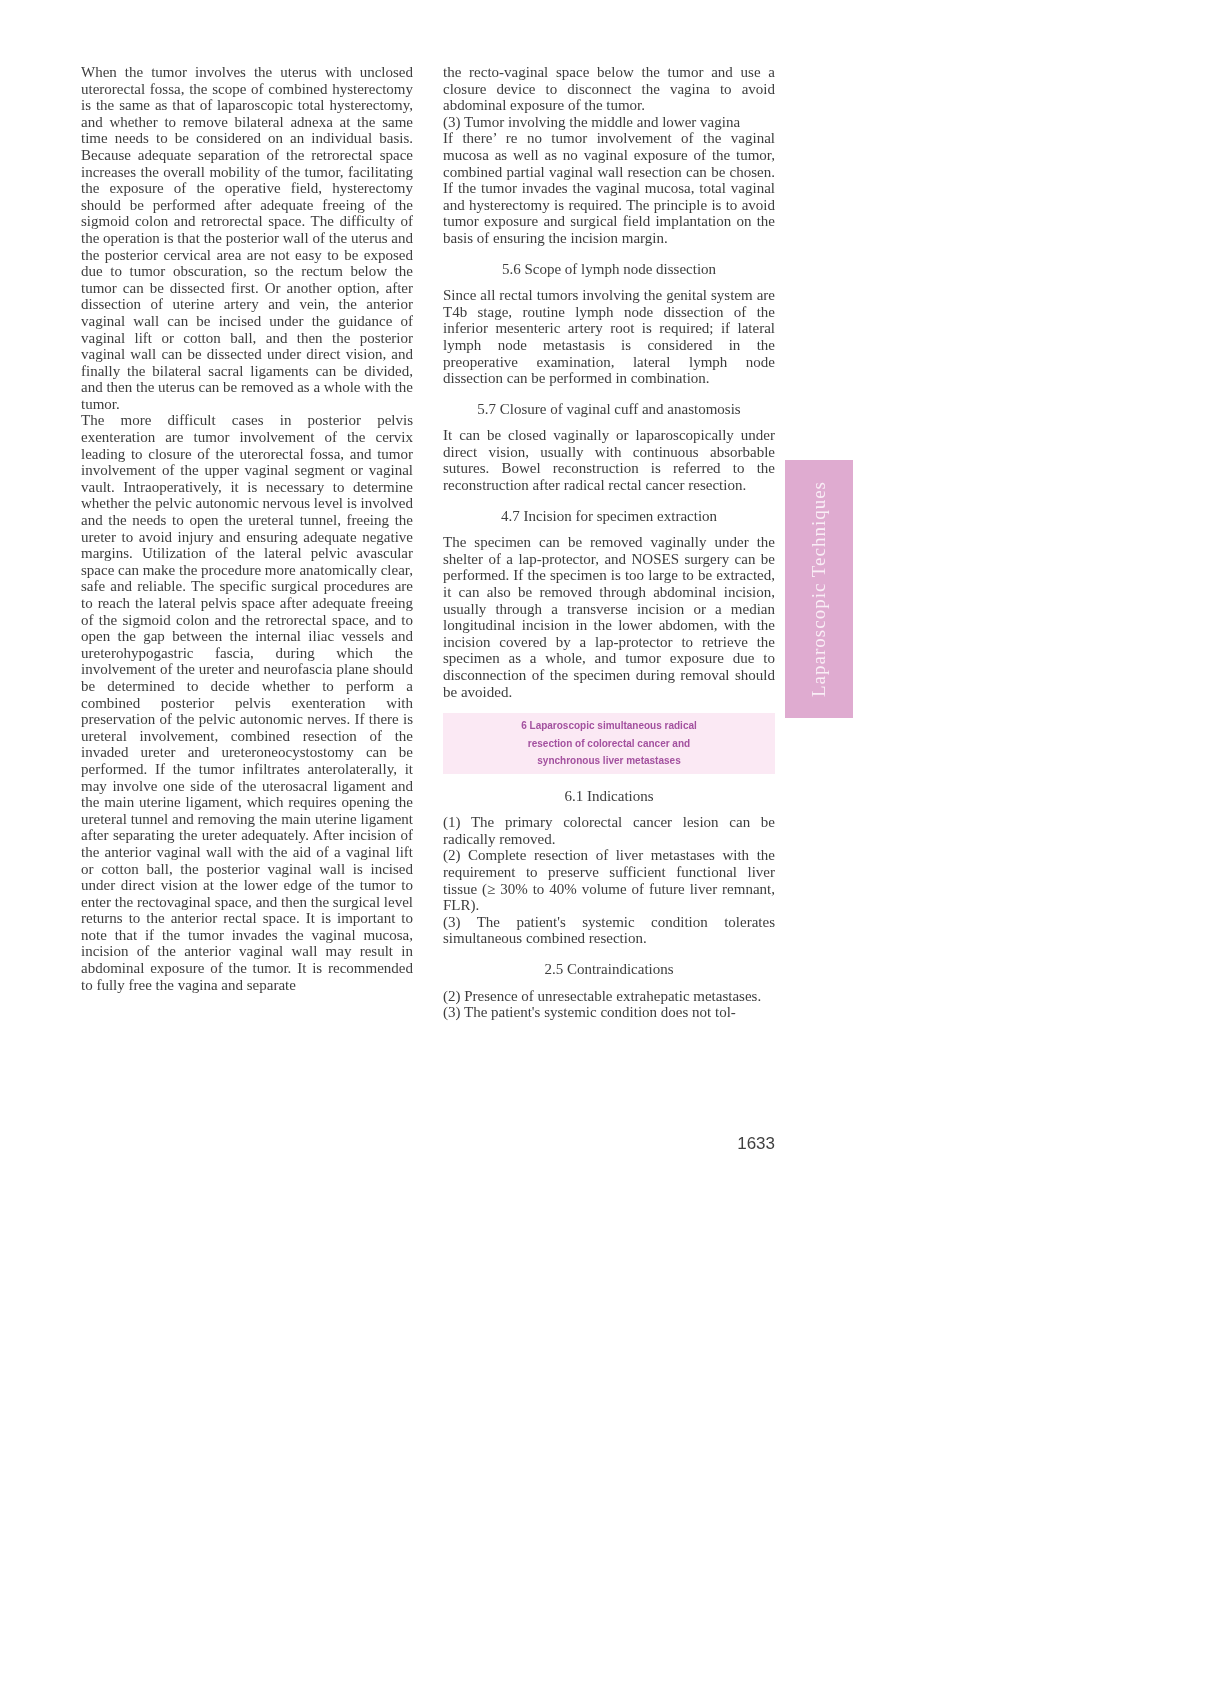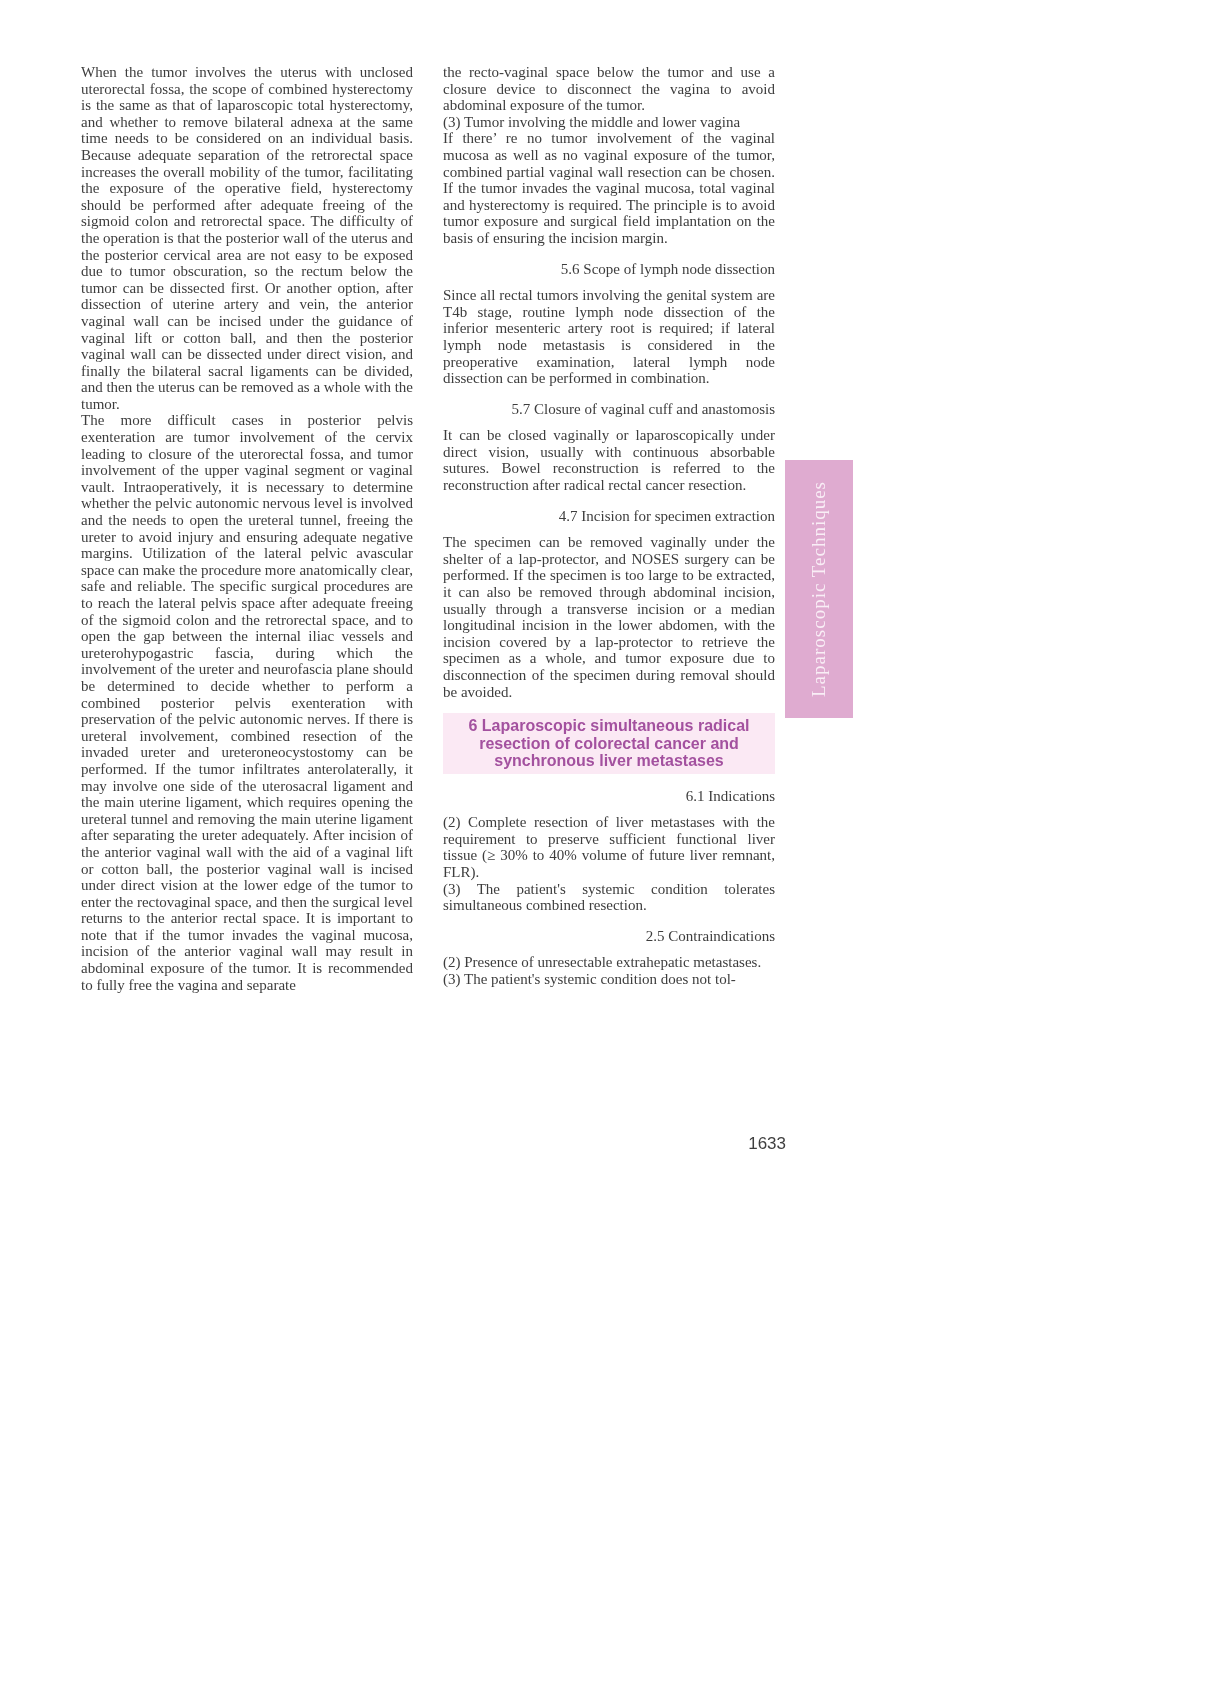--- a/index.html
+++ b/index.html
@@ -18,30 +18,30 @@
     width: 332px;
     font-size: 15px;
     line-height: 16.6px;
     text-align: justify;
   }
   .col-left  { left: 81px; }
   .col-right { left: 443px; }
   .col p { margin: 0; }
   .sec-heading {
     margin: 14px 0 10px 0;
-    text-align: right;
+    text-align: center;
   }
   .banner {
     margin: 13px 0 14px 0;
     padding: 4px 6px;
     background: #fbe9f4;
     color: #a3519f;
     font-family: "Liberation Sans", "DejaVu Sans", sans-serif;
     font-weight: bold;
-    font-size: 16px;
+    font-size: 10px;
     line-height: 17.5px;
     text-align: center;
   }
   .banner div { white-space: nowrap; }
   .side-tab {
     position: absolute;
     left: 785px;
     top: 460px;
     width: 68px;
     height: 258px;
@@ -54,21 +54,21 @@
     writing-mode: vertical-rl;
     transform: rotate(180deg);
     color: #f9eef6;
     font-family: "Liberation Serif", "DejaVu Serif", serif;
     font-size: 19px;
     letter-spacing: 1px;
     white-space: nowrap;
   }
   .page-number {
     position: absolute;
-    left: 454px;
+    left: 443px;
     top: 1134px;
     width: 332px;
     text-align: right;
     font-family: "Liberation Sans", "DejaVu Sans", sans-serif;
     font-size: 17px;
     color: #3f3f3f;
   }
 </style>
 </head>
 <body>
@@ -94,20 +94,21 @@
     <div class="sec-heading">4.7 Incision for specimen extraction</div>
     <p>The specimen can be removed vaginally under the shelter of a lap-protector, and NOSES surgery can be performed. If the specimen is too large to be extracted, it can also be removed through abdominal incision, usually through a transverse incision or a median longitudinal incision in the lower abdomen, with the incision covered by a lap-protector to retrieve the specimen as a whole, and tumor exposure due to disconnection of the specimen during removal should be avoided.</p>
 
     <div class="banner">
       <div>6 Laparoscopic simultaneous radical</div>
       <div>resection of colorectal cancer and</div>
       <div>synchronous liver metastases</div>
     </div>
 
     <div class="sec-heading">6.1 Indications</div>
+    <p>(1) The primary colorectal cancer lesion can be radically removed.</p>
     <p>(2) Complete resection of liver metastases with the requirement to preserve sufficient functional liver tissue (≥ 30% to 40% volume of future liver remnant, FLR).</p>
     <p>(3) The patient's systemic condition tolerates simultaneous combined resection.</p>
 
     <div class="sec-heading">2.5 Contraindications</div>
     <p>(2) Presence of unresectable extrahepatic metastases.</p>
     <p>(3) The patient's systemic condition does not tol-</p>
   </div>
 
   <div class="side-tab">
     <span>Laparoscopic Techniques</span>

